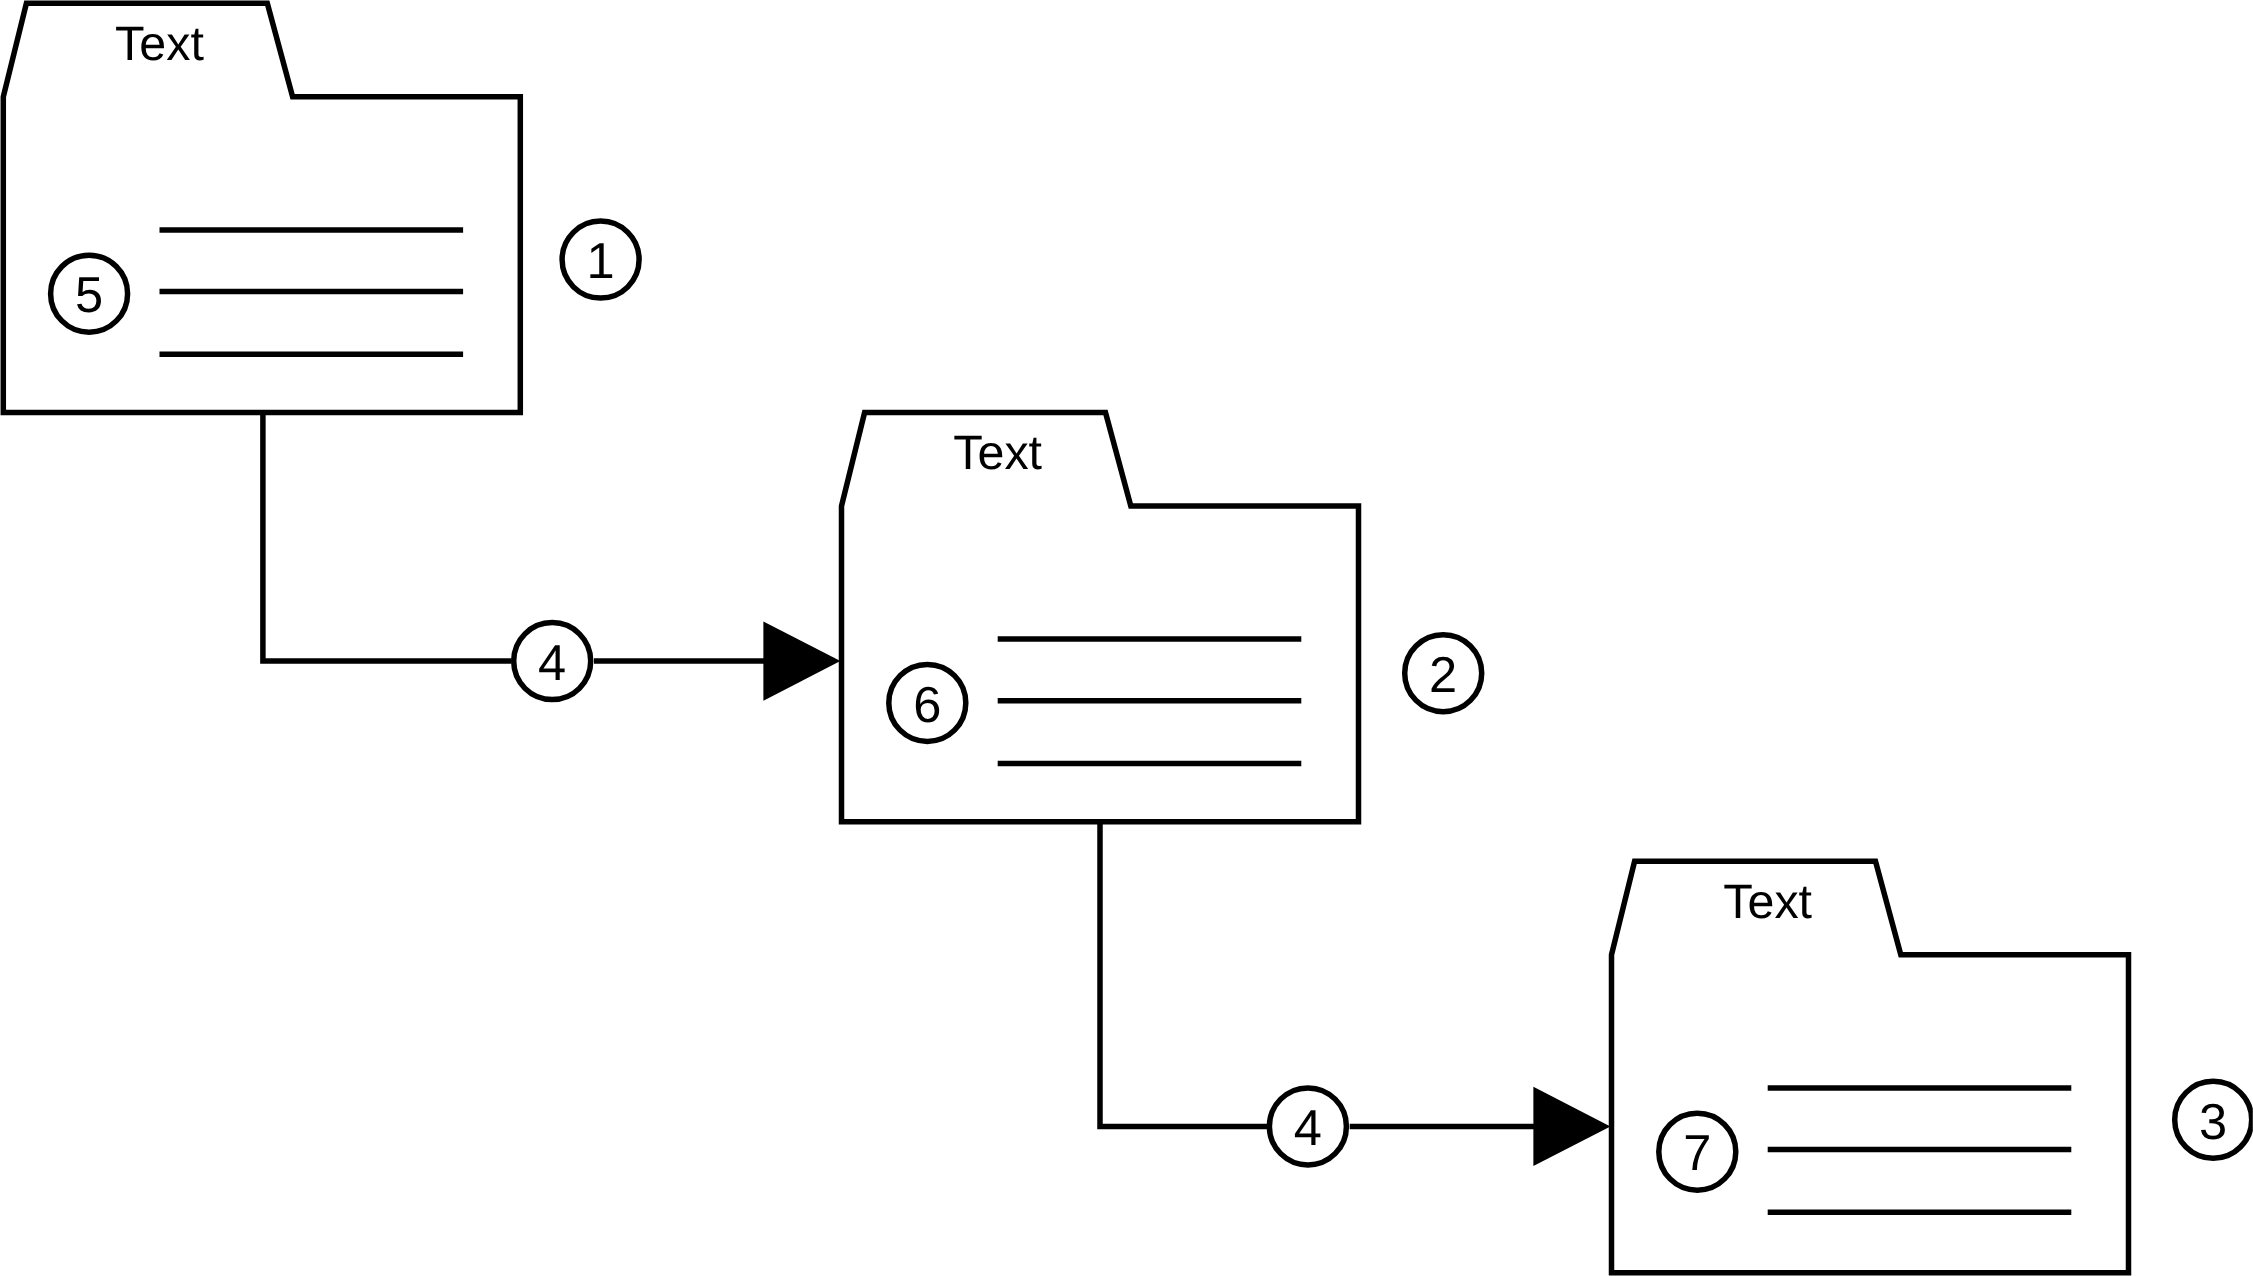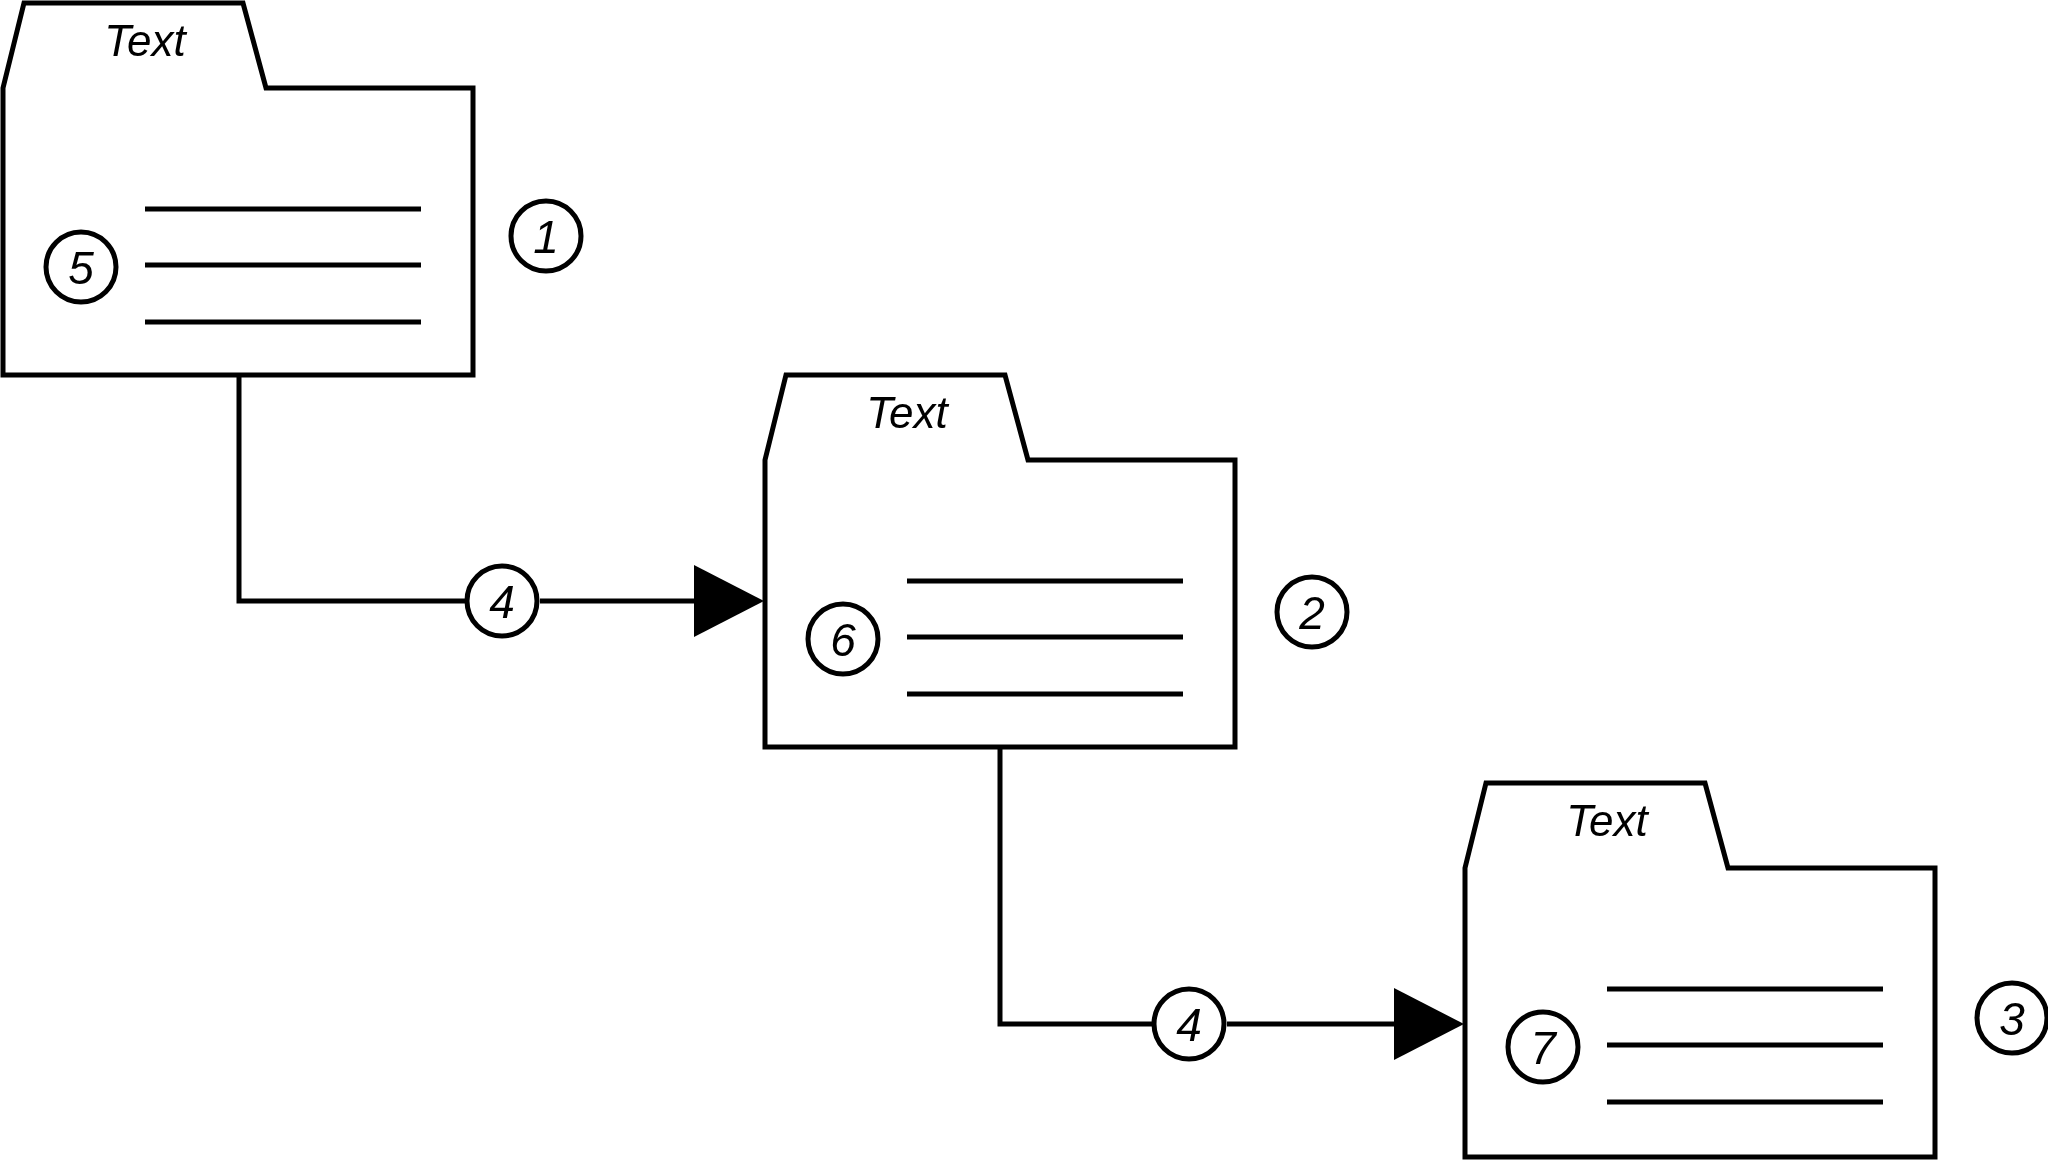--- a/index.html
+++ b/index.html
@@ -14,21 +14,20 @@
     font-family: "Liberation Sans", "DejaVu Sans", sans-serif;
     overflow: hidden;
     position: relative;
   }
   #diagram-root {
     position: absolute;
     top: 0;
     left: 0;
     width: 1965px;
     height: 1160px;
-    font-style: italic;
   }
   svg.diagram-canvas {
     display: block;
     width: 2048px;
     height: 1160px;
     background: #ffffff;
   }
   .folder-outline {
     fill: #ffffff;
     stroke: #000000;

